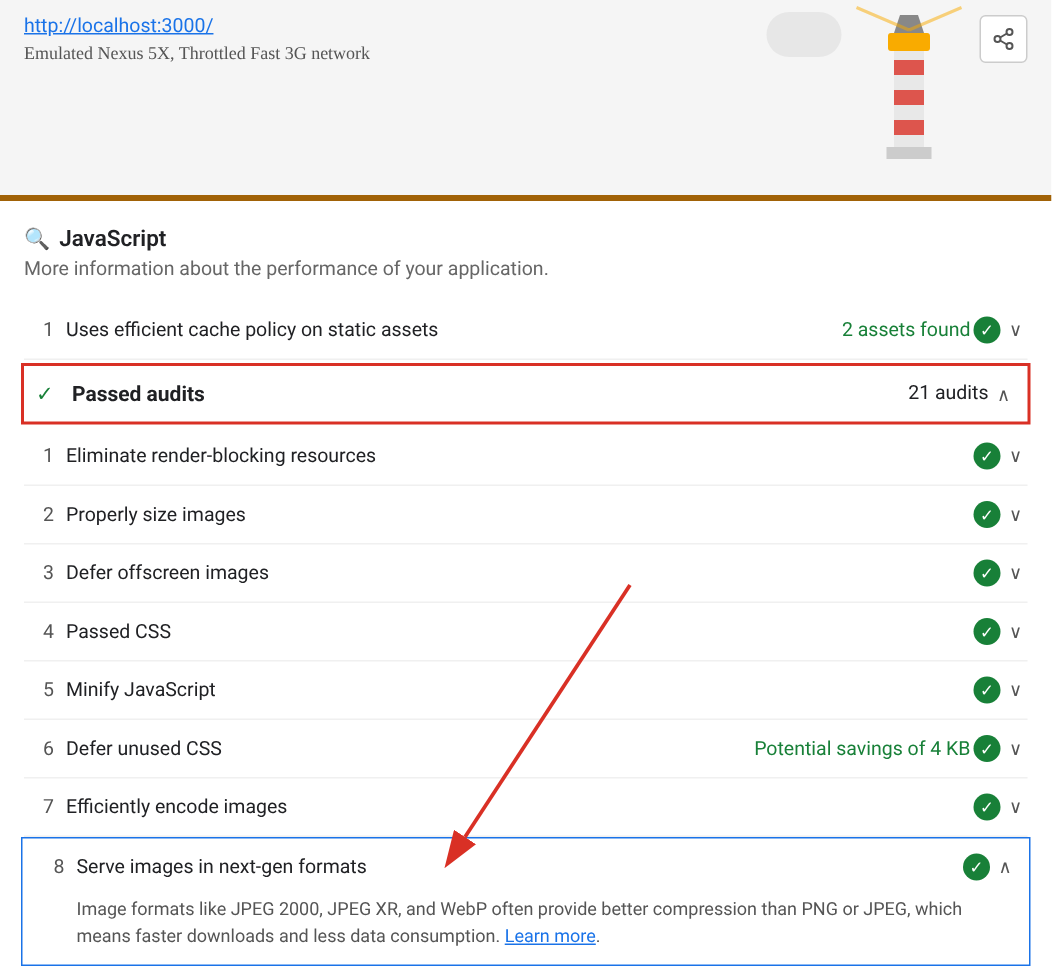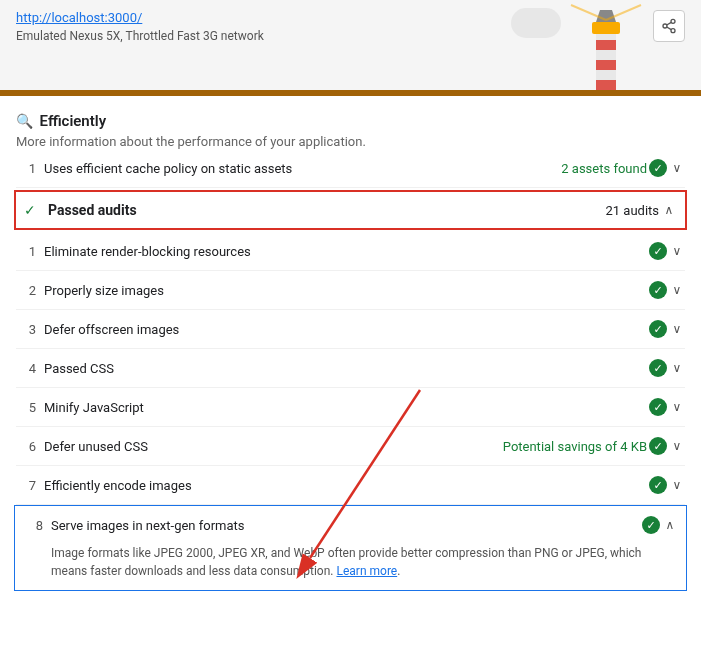--- a/index.html
+++ b/index.html
@@ -9,37 +9,38 @@
       background: #fff;
       width: 701px;
       min-height: 651px;
       overflow-x: hidden;
     }
 
     
     .header-bar {
       background: #f5f5f5;
       padding: 10px 16px 0 16px;
-      border-bottom: 6px solid #a16207;
+      border-bottom: 4px solid #a16207;
       position: relative;
-      height: 96px;
+      height: 134px;
       overflow: hidden;
     }
 
     .header-link {
       color: #1a73e8;
       font-size: 13px;
       text-decoration: underline;
       display: block;
       margin-bottom: 2px;
     }
 
     .header-subtitle {
       color: #555;
       font-size: 12px;
+      font-family: Liberation Serif, serif;
     }
 
     .share-btn {
       position: absolute;
       top: 10px;
       right: 16px;
       width: 32px;
       height: 32px;
       border: 1px solid #ccc;
       background: #fff;
@@ -80,21 +81,21 @@
 
     .section-title {
       font-size: 15px;
       font-weight: 600;
       color: #202124;
     }
 
     .section-desc {
       color: #666;
       font-size: 13px;
-      margin-bottom: 0;
+      margin-bottom: 14px;
     }
 
     
     .audit-row {
       display: flex;
       align-items: center;
       padding: 10px 0;
       border-bottom: 1px solid #f0f0f0;
       gap: 8px;
     }
@@ -259,21 +260,21 @@
       <line x1="8.59" y1="13.51" x2="15.42" y2="17.49"></line>
         <line x1="15.41" y1="6.51" x2="8.59" y2="10.49"></line>
     </svg>
   </button>
 </div>
 
 <div class="main-content">
 
   <div class="diag-search">
     <span class="magnifier-icon">🔍</span>
-    <span class="section-title">Efficiently</span>
+    <span class="section-title">JavaScript</span>
   </div>
   <p class="section-desc">More information about the performance of your application.</p>
 
   <div class="audit-row">
     <span class="audit-row-number">1</span>
     <span class="audit-row-label">Uses efficient cache policy on static assets</span>
     <div class="audit-row-right">
       <span class="assets-found-text">2 assets found</span>
       <div class="green-check">✓</div>
       <span class="chevron-btn">∨</span>

